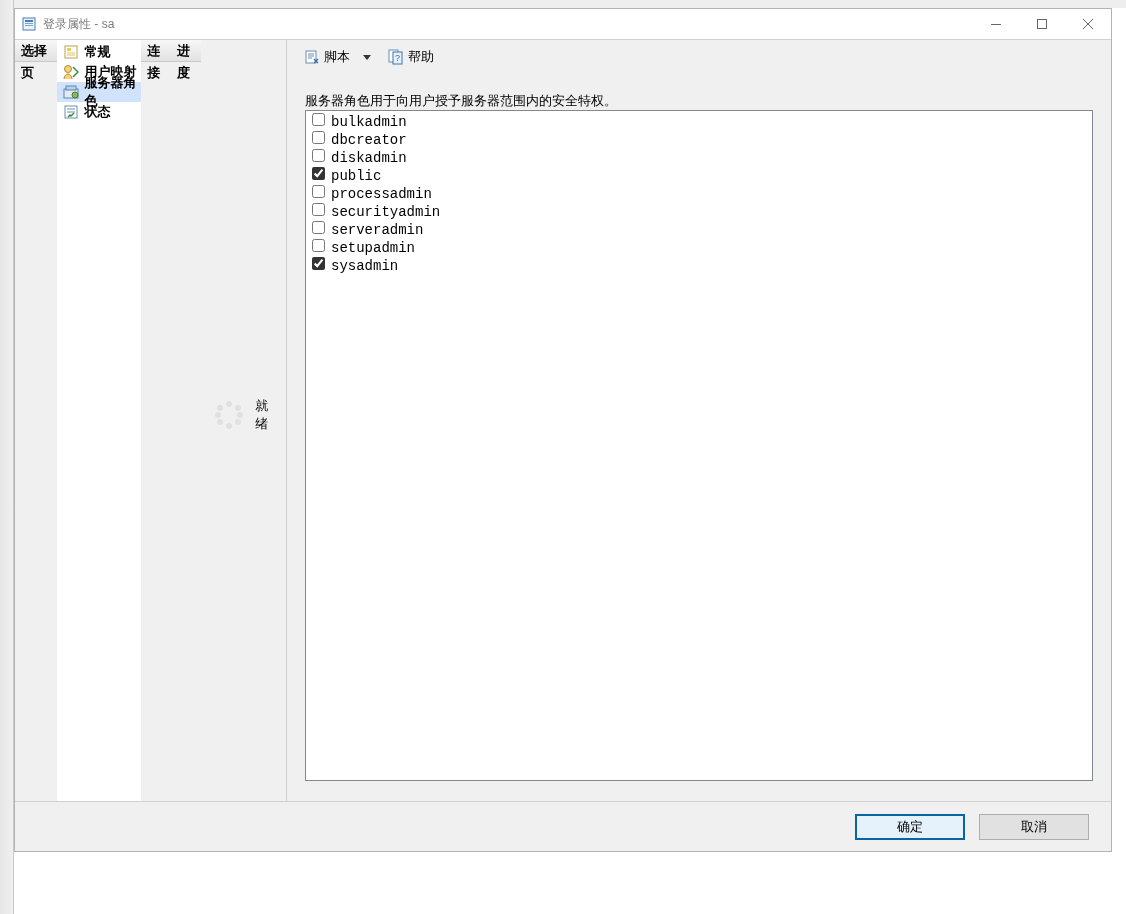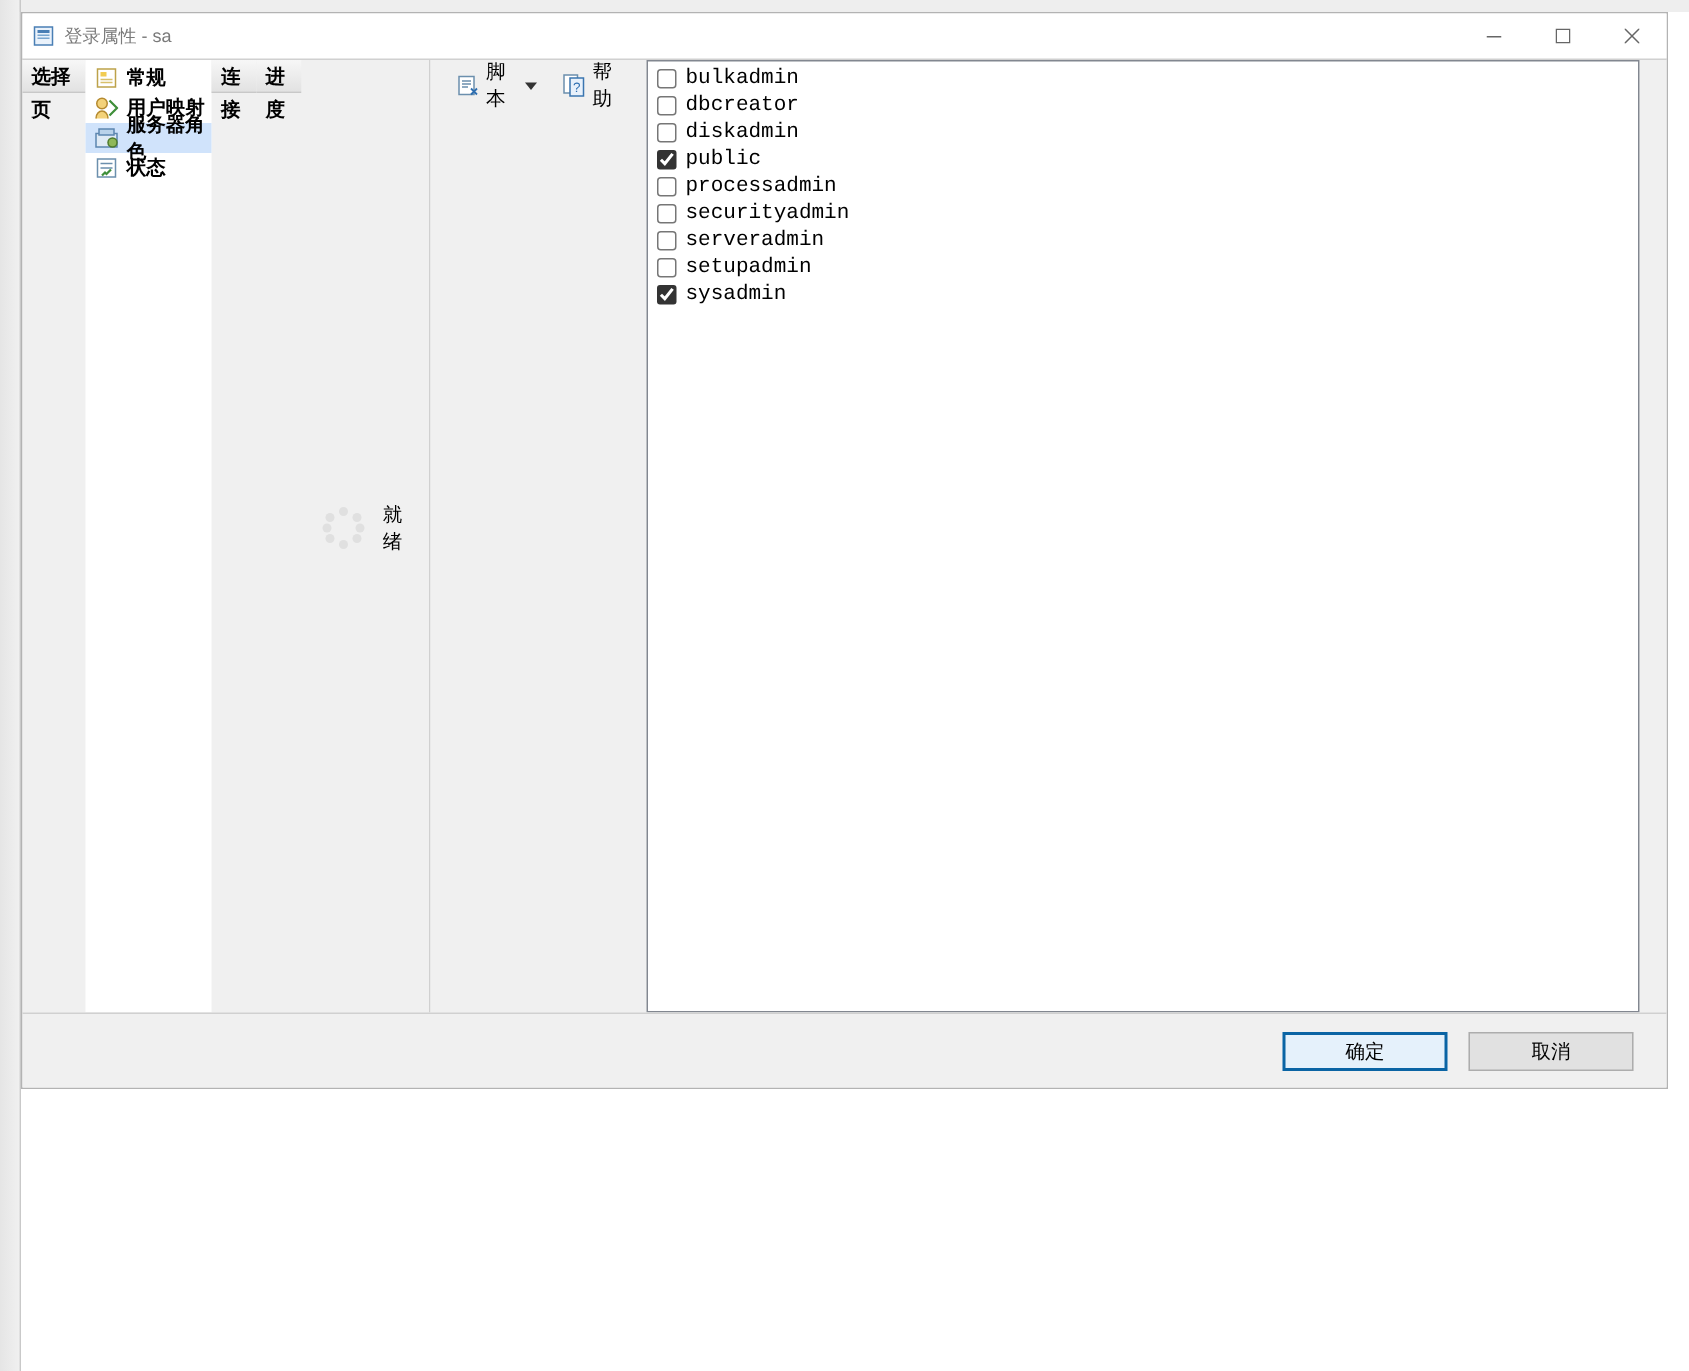--- a/index.html
+++ b/index.html
@@ -19,21 +19,21 @@
       z-index: 0;
     }
     .bg-strip-top {
       position: absolute; left: 0; top: 0; width: 1126px; height: 8px;
       background: #eeeeee;
       z-index: 0;
     }
     
     .dialog {
       position: absolute; left: 14px; top: 8px;
-      width: 1098px; height: 718px;
+      width: 1098px; height: 844px;
       border: 1px solid #b3b3b3;
       background: #fff;
       display: flex; flex-direction: column;
       z-index: 1;
     }
     
     .titlebar {
       height: 30px; flex: 0 0 30px;
       display: flex; align-items: center;
       background: #fff;
@@ -118,21 +118,21 @@
       position: relative;
     }
     .spinner span {
       position: absolute; width: 6px; height: 6px;
       background: #e0e0e0; border-radius: 50%;
     }
     
     .content {
       flex: 1 1 auto;
       background: #f0f0f0;
-      display: flex; 
+      display: flex; flex-direction: column;
       min-width: 0;
     }
     .toolbar {
       height: 34px; flex: 0 0 34px;
       display: flex; align-items: center;
       padding-left: 12px; gap: 6px;
       font-size: 13px;
       color: #000;
     }
     .tool-btn {
@@ -161,21 +161,21 @@
       flex: 1 1 auto;
       background: #fff;
       border: 1px solid #828790;
       padding: 2px 4px;
       overflow: auto;
       font-family: "SimSun","Courier New", monospace;
       font-size: 14px;
       line-height: 18px;
     }
     .role-row {
-      display: flex; align-items: center;
+      display: flex; align-items: flex-start;
       height: 18px;
       padding: 0;
     }
     .role-row input[type="checkbox"] {
       width: 13px; height: 13px;
       margin: 0 6px 0 2px;
       accent-color: #333;
     }
     
     .footer {
@@ -320,20 +320,21 @@
             <svg width="16" height="16" viewBox="0 0 16 16">
               <rect x="1" y="1" width="9" height="12" fill="#fff" stroke="#6b8fad"></rect>
               <rect x="5" y="3" width="9" height="12" fill="#e8f1fb" stroke="#3a75b0"></rect>
               <text x="9.5" y="12" font-size="9" text-anchor="middle" fill="#2f6fb1" font-family="Arial">?</text>
             </svg>
           </span>
           <span>帮助</span>
         </span>
       </div>
 
+      <div class="desc-line">服务器角色用于向用户授予服务器范围内的安全特权。</div>
 
 
       <div class="roles-box" id="rolesbox">
           <div class="role-row">
             <input type="checkbox" style="">
             <span>bulkadmin</span>
           </div>
           <div class="role-row">
             <input type="checkbox" style="">
             <span>dbcreator</span>

